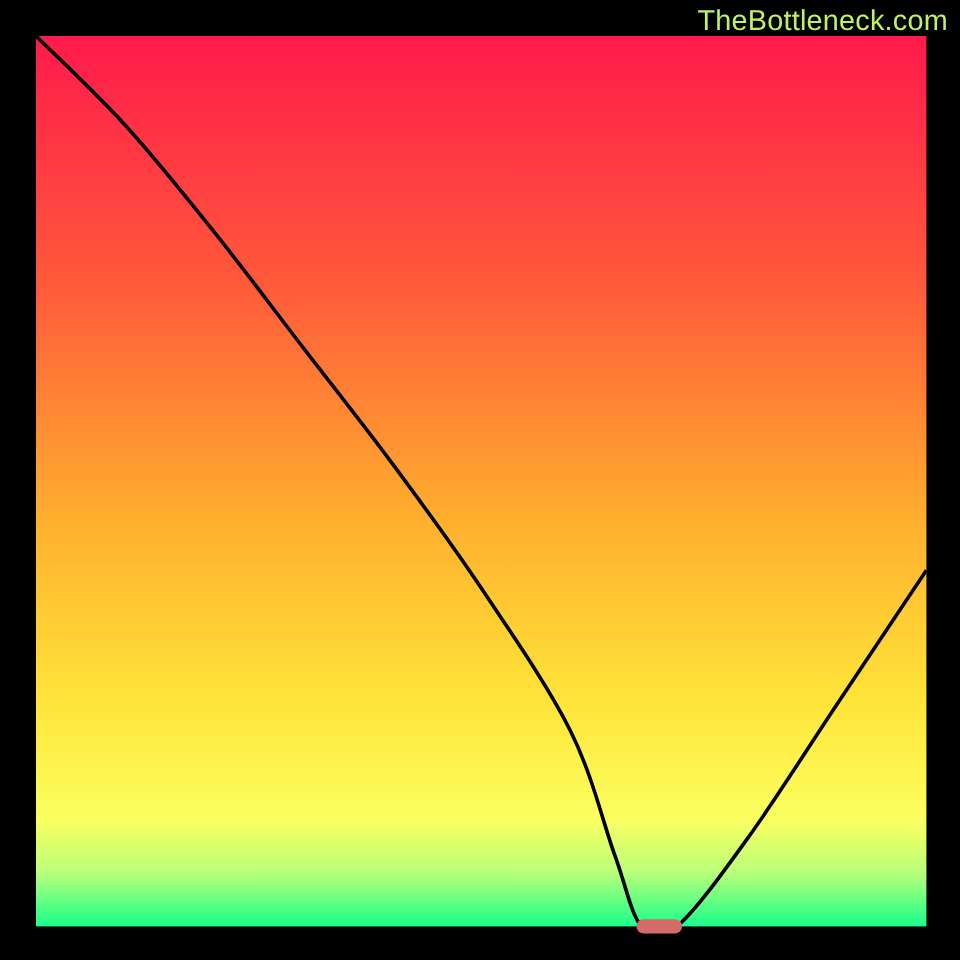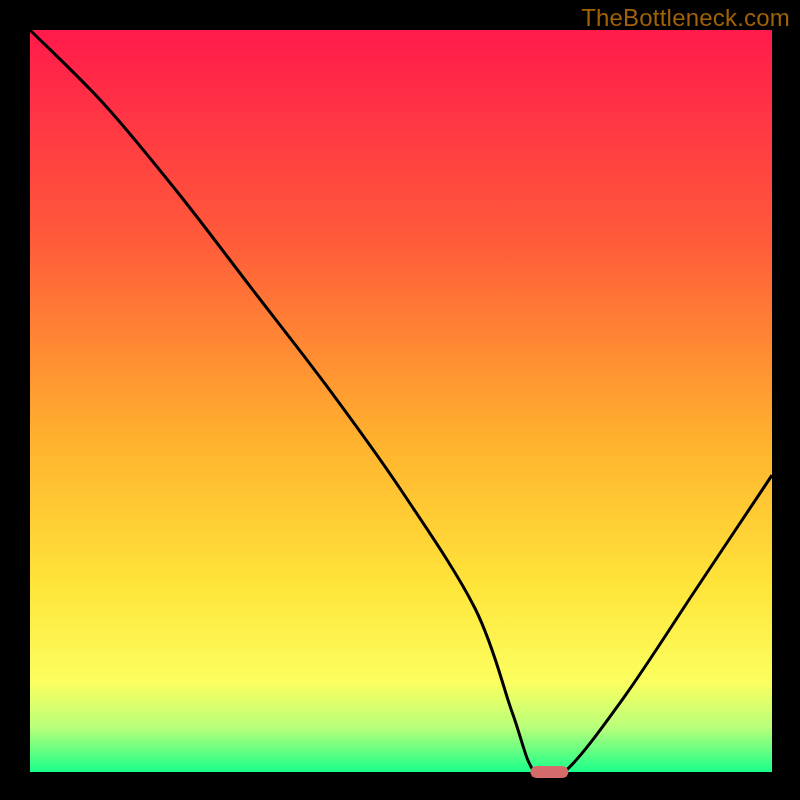--- a/index.html
+++ b/index.html
@@ -17,21 +17,21 @@
     width: 800px;
     height: 800px;
     background: #000;
   }
   .watermark {
     position: absolute;
     top: 4px;
     right: 10px;
     font-family: Arial, Helvetica, sans-serif;
     font-size: 24px;
-    color: #a16207;
+    color: #bef264;
     letter-spacing: 0.2px;
   }
   svg {
     position: absolute;
     left: 0;
     top: 0;
   }
 </style>
 </head>
 <body>

